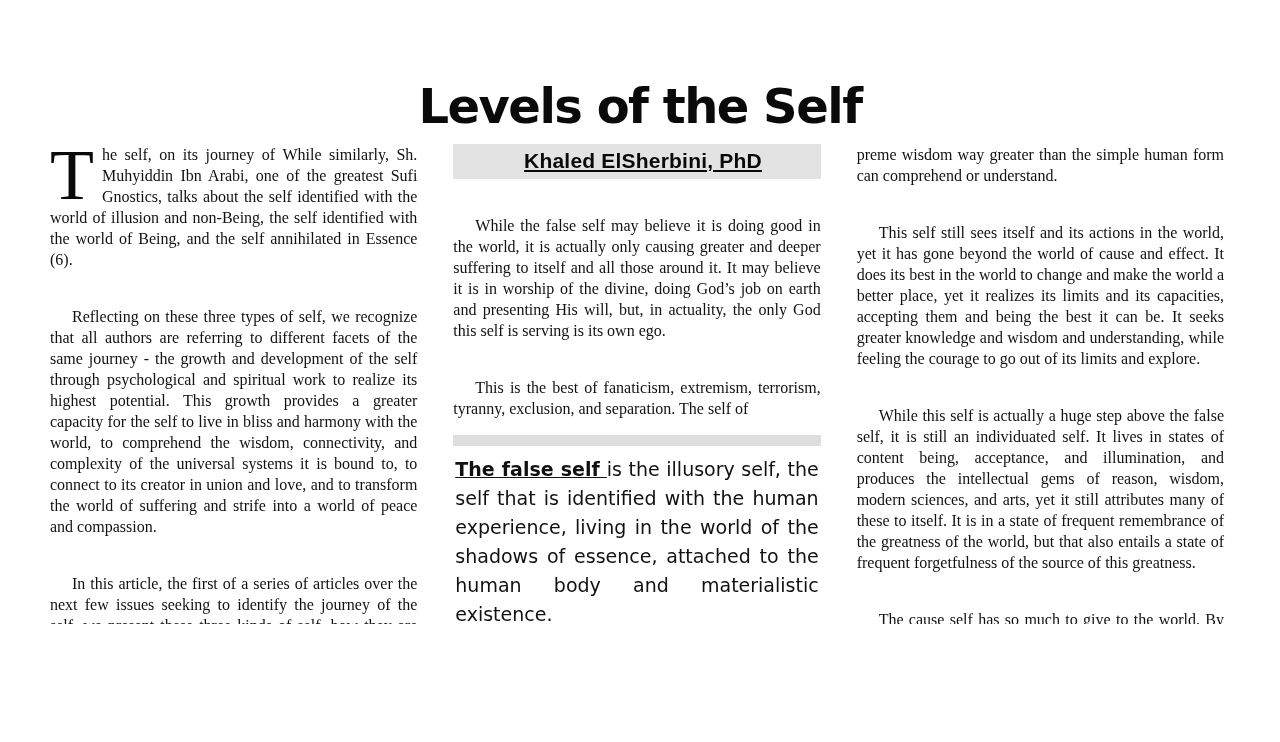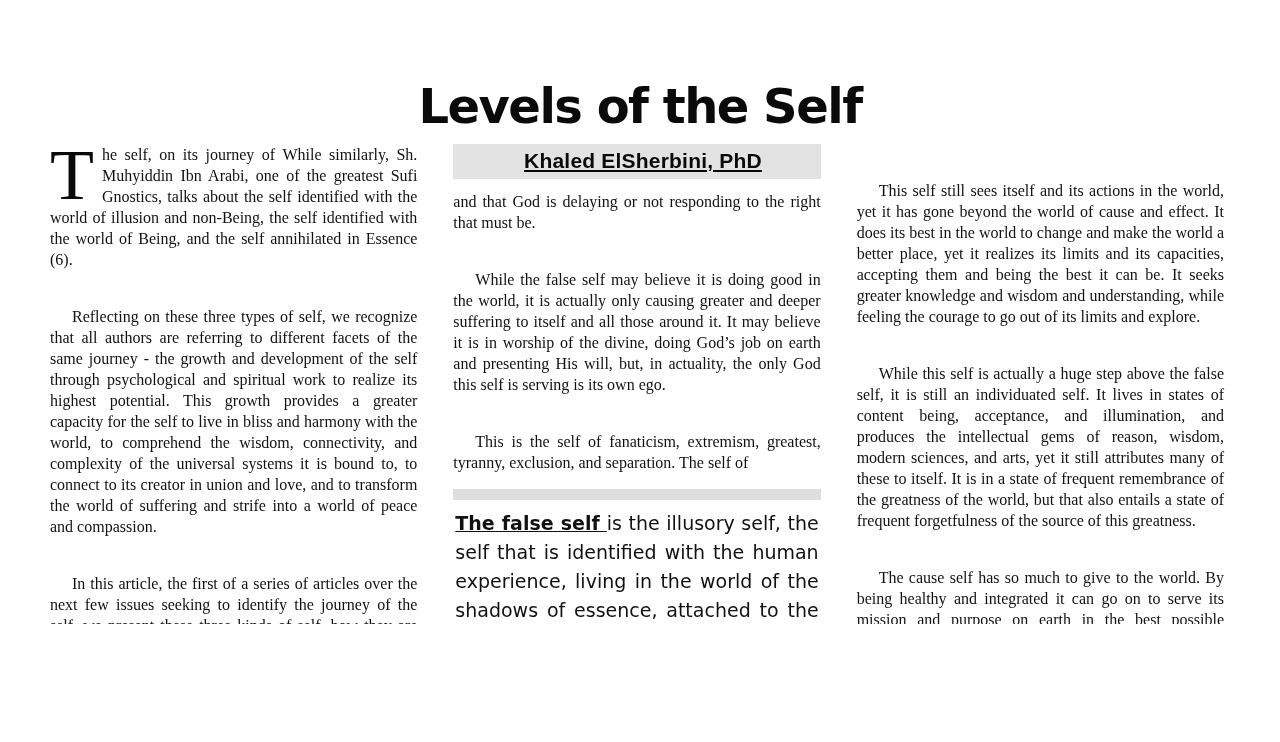--- a/index.html
+++ b/index.html
@@ -120,31 +120,31 @@
     <div class="col">
       <p><span class="dropcap">T</span><span>he self, on its journey of While similarly, Sh. Muhyiddin Ibn Arabi, one of the greatest Sufi Gnostics, talks about the self identified with the world of illusion and non-Being, the self identified with the world of Being, and the self annihilated in Essence (6).</span></p>
       <p class="indent">Reflecting on these three types of self, we recognize that all authors are referring to different facets of the same journey - the growth and development of the self through psychological and spiritual work to realize its highest potential. This growth provides a greater capacity for the self to live in bliss and harmony with the world, to comprehend the wisdom, connectivity, and complexity of the universal systems it is bound to, to connect to its creator in union and love, and to transform the world of suffering and strife into a world of peace and compassion.</p>
       <p class="indent">In this article, the first of a series of articles over the next few issues seeking to identify the journey of the self, we present these three kinds of self, how they are related to psychological and spiritual work, and the importance of balancing psychology and spirituality in inner work to achieve integrity and harmony in life.</p>
     </div>
 
     <div class="col">
       <div class="byline-box">
         <span class="byline">Khaled ElSherbini, PhD</span>
       </div>
-      <p>and that God is delaying or not responding to the right that must be.</p>
       <p class="indent">While the false self may believe it is doing good in the world, it is actually only causing greater and deeper suffering to itself and all those around it. It may believe it is in worship of the divine, doing God’s job on earth and presenting His will, but, in actuality, the only God this self is serving is its own ego.</p>
-      <p class="indent">This is the self of fanaticism, extremism, greatest, tyranny, exclusion, and separation. The self of</p>
+      <p class="indent">This is the best of fanaticism, extremism, terrorism, tyranny, exclusion, and separation. The self of</p>
       <div class="pullquote">
         <div class="gray-bar"></div>
         <p class="pq-text"><span class="pq-lead">The false self </span><span>is the illusory self, the self that is identified with the human experience, living in the world of the shadows of essence, attached to the human body and materialistic existence.</span></p>
         <div class="gray-bar"></div>
       </div>
       <p>fear and hatred, immersed in guilt, shame, and pride. This self lives in a world of continuous strife and ca-</p>
     </div>
 
     <div class="col">
+      <p>preme wisdom way greater than the simple human form can comprehend or understand.</p>
       <p class="indent">This self still sees itself and its actions in the world, yet it has gone beyond the world of cause and effect. It does its best in the world to change and make the world a better place, yet it realizes its limits and its capacities, accepting them and being the best it can be. It seeks greater knowledge and wisdom and understanding, while feeling the courage to go out of its limits and explore.</p>
       <p class="indent">While this self is actually a huge step above the false self, it is still an individuated self. It lives in states of content being, acceptance, and illumination, and produces the intellectual gems of reason, wisdom, modern sciences, and arts, yet it still attributes many of these to itself. It is in a state of frequent remembrance of the greatness of the world, but that also entails a state of frequent forgetfulness of the source of this greatness.</p>
       <p class="indent">The cause self has so much to give to the world. By being healthy and integrated it can go on to serve its mission and purpose on earth in the best possible manner. Yet it still has a journey to take towards union and oneness, towards finding its true essence and unification with its creator.</p>
     </div>
 
   </div>
 </div>
 
 </body></html>

